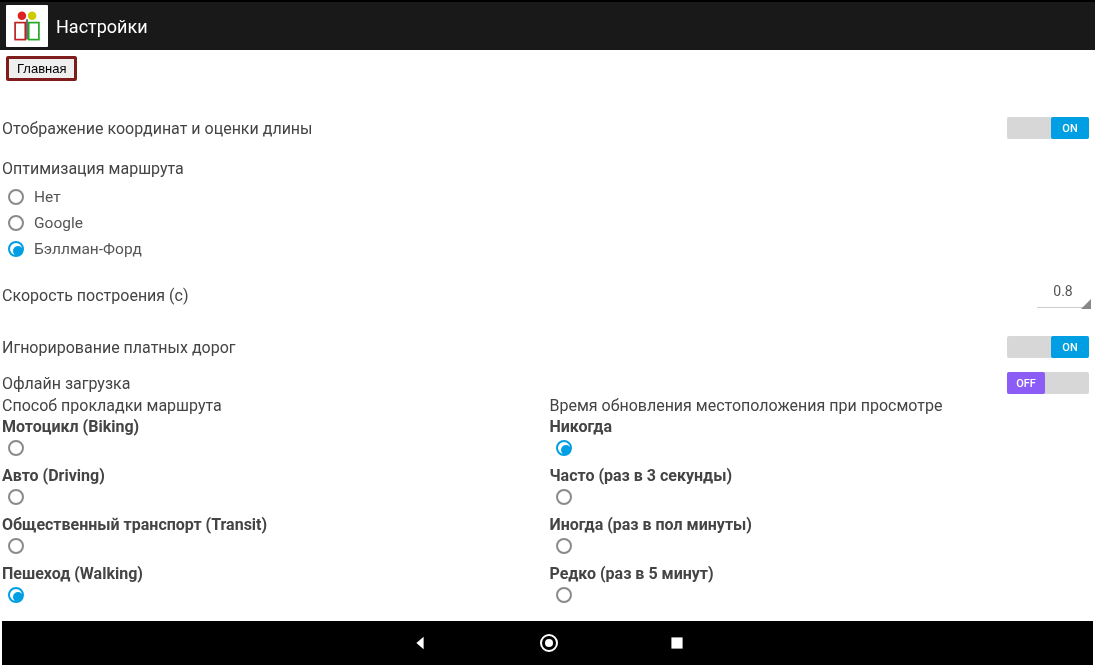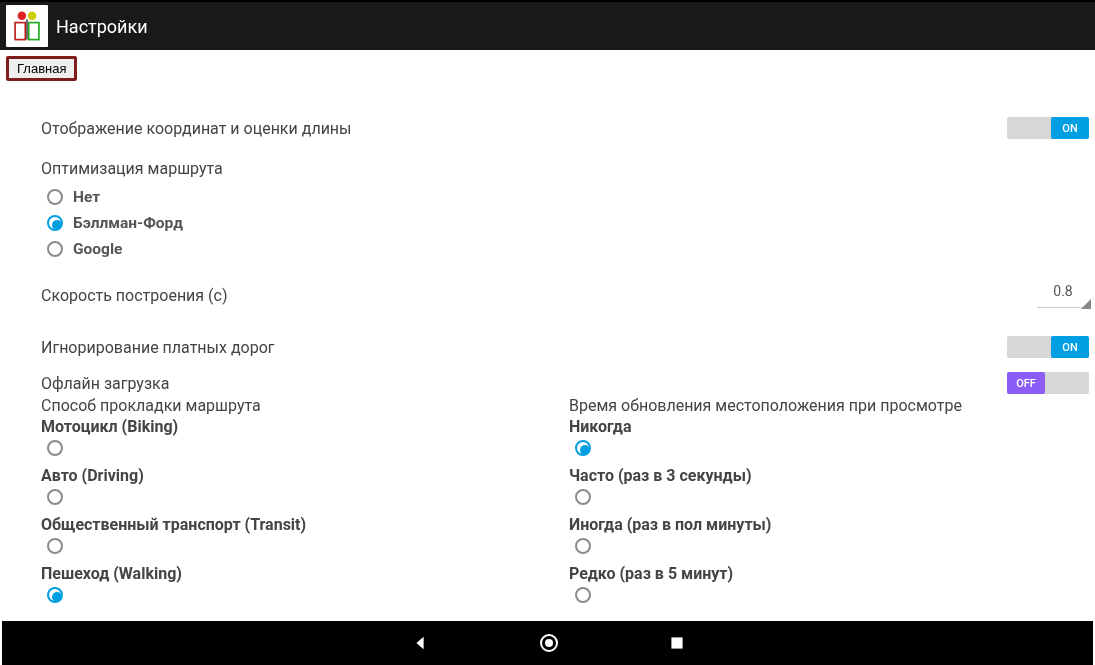--- a/index.html
+++ b/index.html
@@ -2,30 +2,30 @@
 <html><head>
   <meta charset="utf-8">
   <style>
     * { box-sizing: border-box; margin: 0; padding: 0; }
     body { font-family: "Roboto", "Helvetica Neue", Arial, sans-serif; font-size: 15.5px; color: #444; background: #fff; width: 1095px; height: 665px; overflow: hidden; position: relative; }
     .statusbar { height: 2px; background: #000; }
     .titlebar { height: 48px; background: #191919; display: flex; align-items: center; padding: 8px 6px; }
     .app-icon { width: 42px; height: 42px; background: #fff; margin-right: 8px; border-radius: 1px; display: flex; align-items: center; justify-content: center; }
     .app-icon svg { width: 34px; height: 34px; }
     .title { color: #fff; font-size: 18px; }
-    .content { padding: 6px 2px 0 2px; margin-left: 39px; }
+    .content { padding: 6px 2px 0 2px; }
     .home-btn { margin: 6px; padding: 2px 8px; font: 13px Arial; background: #efefef; border: 3px solid #7f1d1d; border-radius: 2px; cursor: pointer; }
     .row { display: flex; align-items: center; justify-content: space-between; padding: 0 0; margin-top: 24px; }
     .row-tight { margin-top: 14px; }
     .section-label { color: #444; font-size: 16px; }
     .toggle { width: 82px; height: 22px; background: #d7d7d7; border-radius: 2px; position: relative; cursor: pointer; display: flex; align-items: center; justify-content: flex-end; }
     .toggle.on .toggle-handle { background: #009fe3; right: 0; }
     .toggle.off .toggle-handle { background: #8b5cf6; left: 0; }
     .toggle-handle { position: absolute; width: 38px; height: 22px; display: flex; align-items: center; justify-content: center; color: #fff; font-size: 11px; font-weight: 500; border-radius: 2px; }
-    .radio-group { margin-top: 6px; font-weight: bold; }
+    .radio-group { margin-top: 6px; }
     .radio-row { display: flex; align-items: center; padding: 4px 0 4px 6px; }
     .radio { display: inline-block; width: 16px; height: 16px; border: 2px solid #8a8a8a; border-radius: 50%; margin-right: 10px; position: relative; cursor: pointer; flex-shrink: 0; }
     .radio.selected { border-color: #009fe3; }
     .radio.selected::after { content: ""; position: absolute; left: 3px; top: 3px; width: 10px; height: 10px; background: #009fe3; border-radius: 50%; }
     .radio-label { color: #555; }
     .spinner { width: 52px; height: 26px; border-bottom: 1px solid #ccc; position: relative; text-align: center; font-size: 14px; color: #555; line-height: 18px; }
     .spinner::after { content: ""; position: absolute; right: -2px; bottom: -2px; width: 0; height: 0; border-left: 10px solid transparent; border-bottom: 10px solid #888; }
     .two-col { display: flex; }
     .col { flex: 1; padding-right: 4px; }
     .col-2 { flex: 1; padding-left: 0; }
@@ -70,26 +70,26 @@
     </div>
   </div>
 
   <div class="section-label" style="margin-top:20px">Оптимизация маршрута</div>
   <div class="radio-group">
     <div class="radio-row">
       <span class="radio"></span>
       <span class="radio-label">Нет</span>
     </div>
     <div class="radio-row">
+      <span class="radio"></span>
+      <span class="radio-label">Google</span>
+    </div>
+    <div class="radio-row">
       <span class="radio selected"></span>
       <span class="radio-label">Бэллман-Форд</span>
-    </div>
-    <div class="radio-row">
-      <span class="radio"></span>
-      <span class="radio-label">Google</span>
     </div>
   </div>
 
   <div class="row" style="margin-top:20px">
     <span class="section-label">Скорость построения (с)</span>
     <div class="right-pad">
       <div class="spinner">
         <span>0.8</span>
       </div>
     </div>

